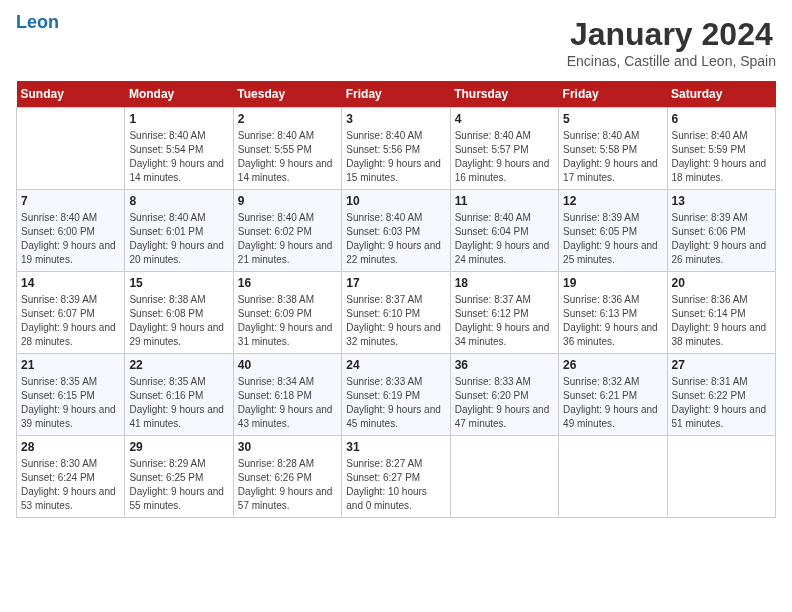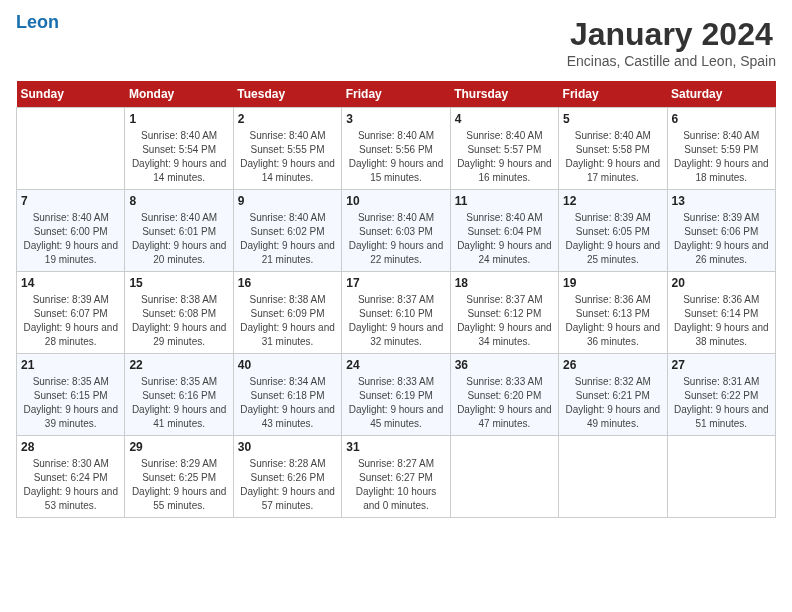--- a/index.html
+++ b/index.html
@@ -72,21 +72,20 @@
     .day-number {
       font-weight: bold;
       font-size: 12px;
       margin-bottom: 3px;
       color: #222;
     }
     .day-detail {
       font-size: 10px;
       color: #444;
       line-height: 1.4;
-      text-align: center;
     }
     .empty-cell {
       background-color: #fff;
     }
   </style>
 </head>
 <body>
 
 <div class="header-area">
   <div class="logo">

